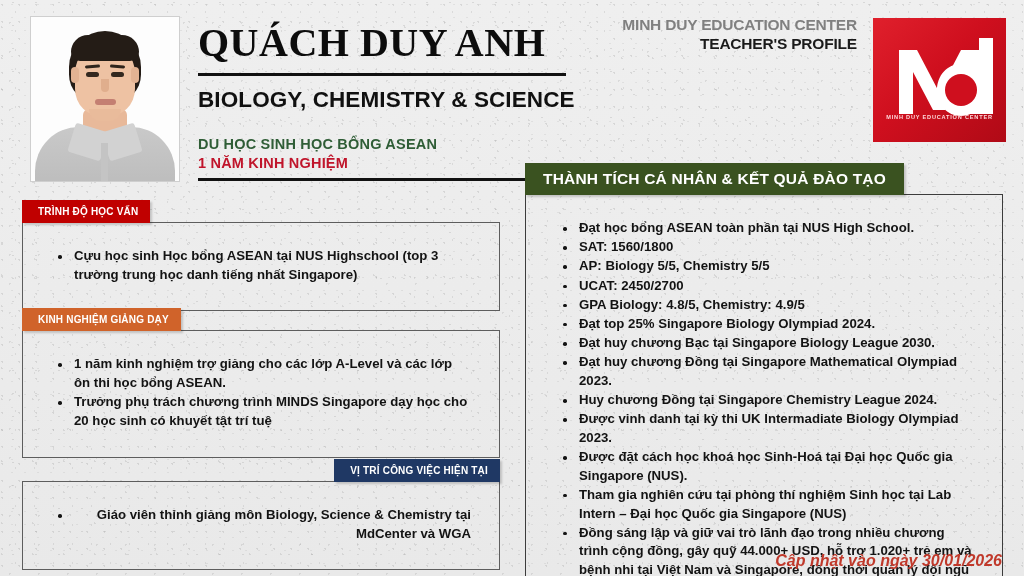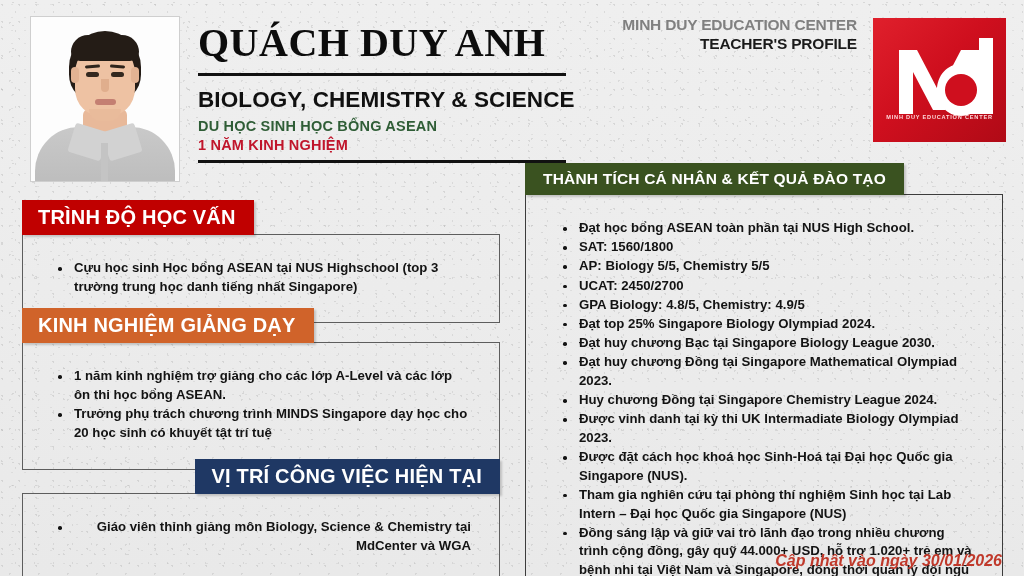--- a/index.html
+++ b/index.html
@@ -65,21 +65,21 @@
   #name-block{position:absolute;left:198px;top:22px;width:368px;}
   #person-name{
     font-family:"Liberation Serif", serif;
     font-weight:bold;font-size:40px;letter-spacing:.5px;color:#0c0c0c;
     line-height:1.05;white-space:nowrap;
   }
   .rule{height:3px;background:#111;margin:9px 0 0 0;}
   #role-title{
     font-weight:bold;font-size:22.5px;color:#111;margin-top:11px;letter-spacing:.1px;white-space:nowrap;
   }
-  #sub-green{font-weight:bold;font-size:14.5px;color:#2f5d36;margin-top:5px;letter-spacing:.2px;}
+  #sub-green{font-weight:bold;font-size:14.5px;color:#2f5d36;margin-top:23px;letter-spacing:.2px;}
   #sub-red{font-weight:bold;font-size:14.5px;color:#c0152b;margin-top:3px;letter-spacing:.2px;}
   .rule2{height:3px;background:#111;margin-top:7px;}
 
   
   #org-name{
     position:absolute;right:167px;top:16px;text-align:right;
     font-weight:bold;font-size:15.5px;color:#808080;letter-spacing:-.2px;white-space:nowrap;
   }
   #profile-label{
     position:absolute;right:167px;top:35px;text-align:right;
@@ -92,22 +92,22 @@
   }
   #logo svg{display:block;}
   #logo-caption{
     position:absolute;left:0;right:0;bottom:22px;text-align:center;
     font-size:5.6px;color:#ffd8da;letter-spacing:.8px;font-weight:bold;
   }
 
   
   .sect{position:absolute;border-radius:11px;}
   .sect-head{
-    display:inline-block;color:#fff;font-weight:bold;font-size:20px;
-    padding:6px 18px 6px 16px;letter-spacing:.2px;white-space:nowrap;
+    display:inline-block;color:#fff;font-weight:bold;font-size:10px;
+    padding:6px 12px 6px 16px;letter-spacing:.2px;white-space:nowrap;
     box-shadow:2px 2px 2px rgba(0,0,0,.18);
   }
   .sect-body{
     border:1px solid #5d5d5d;background:transparent;
     padding:8px 12px 10px 10px;margin-top:-1px;
   }
   ul.bullets{margin:16px;padding:0;list-style:none;}
   ul.bullets li{
     position:relative;padding-left:25px;font-weight:bold;font-size:13.2px;
     color:#131313;line-height:1.42;margin-bottom:1px;

